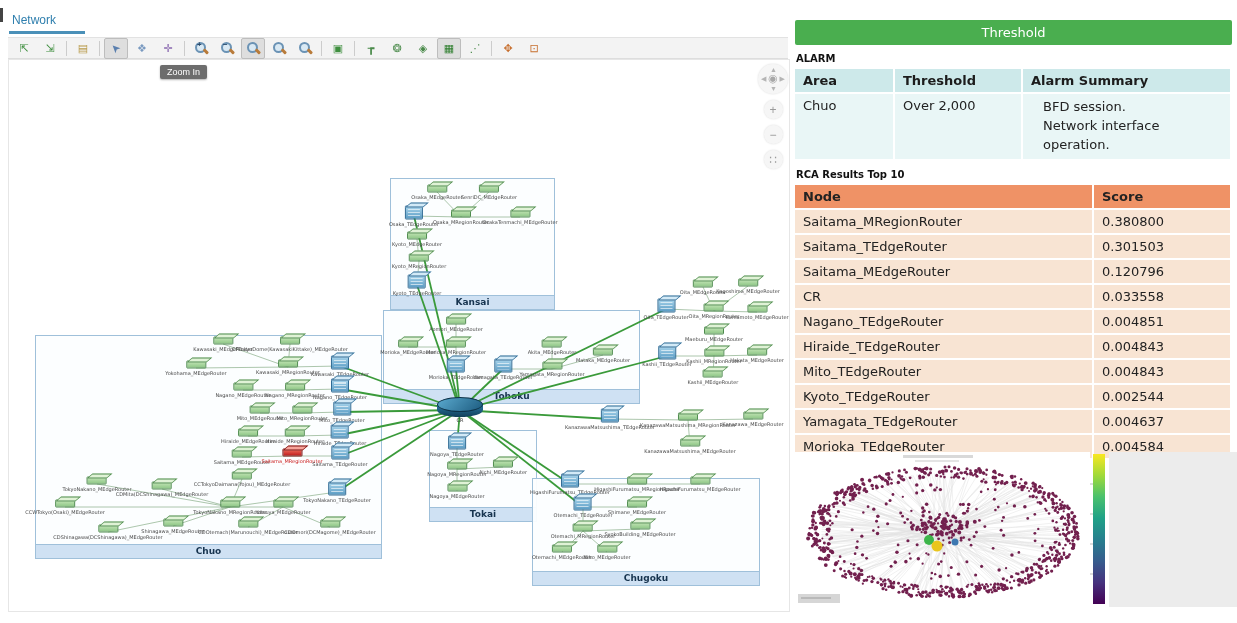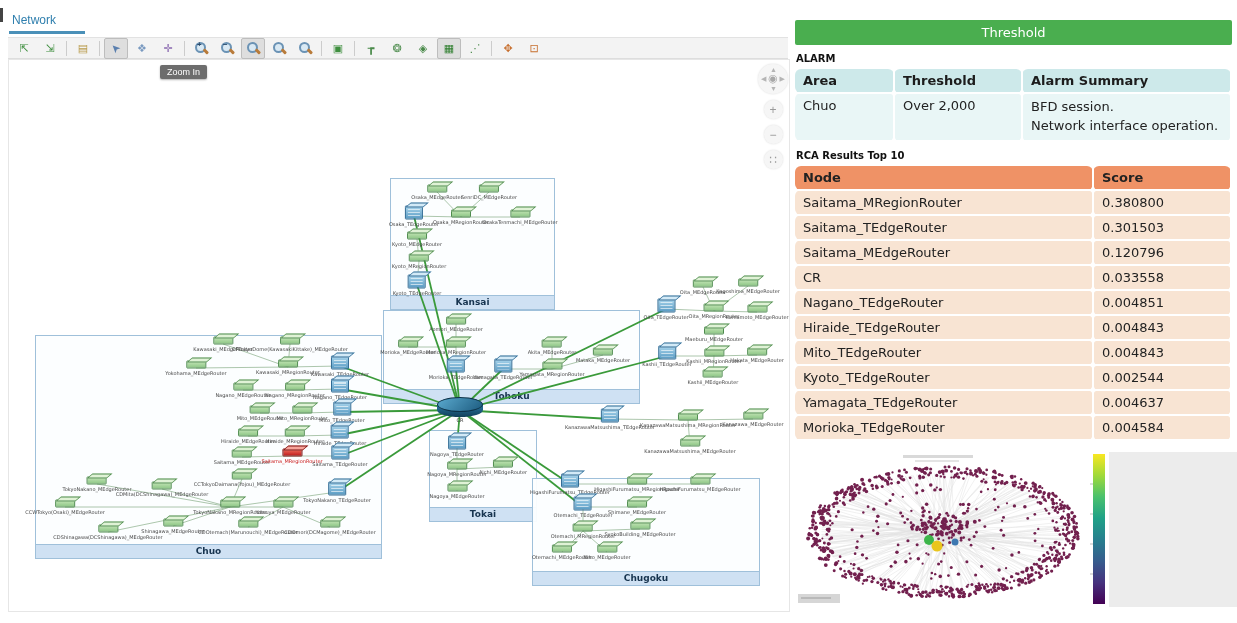--- a/index.html
+++ b/index.html
@@ -78,27 +78,27 @@
   .hub .hlabel{font-size:5px;color:#333;margin-top:1px;font-family:"DejaVu Sans",sans-serif;}
 
   
   .panel{position:absolute;left:795px;top:20px;width:437px;
     font-family:"DejaVu Sans",sans-serif;color:#222;}
   .banner{height:25px;background:#4aae4f;color:#fff;font-size:13px;display:flex;
     align-items:center;justify-content:center;border-radius:2px;}
   .sect-title{font-size:10px;font-weight:bold;color:#111;margin:8px 0 5px 1px;}
   table.ptable{border-collapse:collapse;width:100%;font-size:13px;}
   table.ptable td,table.ptable th{padding:4px 8px;text-align:left;font-weight:normal;
-    border-bottom:2px solid #fff;border-right:2px solid #fff;vertical-align:top;border-radius:6px;}
+    border-bottom:2px solid #fff;border-right:2px solid #fff;vertical-align:top;}
   table.alarm th{background:#cde9ea;font-weight:bold;color:#1c1c1c;}
   table.alarm td{background:#e9f6f6;}
   table.rca th{background:#ef9266;font-weight:bold;color:#222;}
   table.rca td{background:#f8e4d3;}
   .col-area{width:82px;} .col-thr{width:110px;} .col-score{width:120px;}
-  .alarm-line{line-height:1.45;}
+  .alarm-line{line-height:1.45;margin-left:12px;}
 
   .graphbox{position:absolute;left:795px;top:452px;width:442px;height:158px;}
 
   .win-edge{position:absolute;left:0;top:8px;width:3px;height:14px;background:#444;}
 </style>
 </head>
 <body>
 
 <div id="stage">
   <div class="win-edge"></div>

